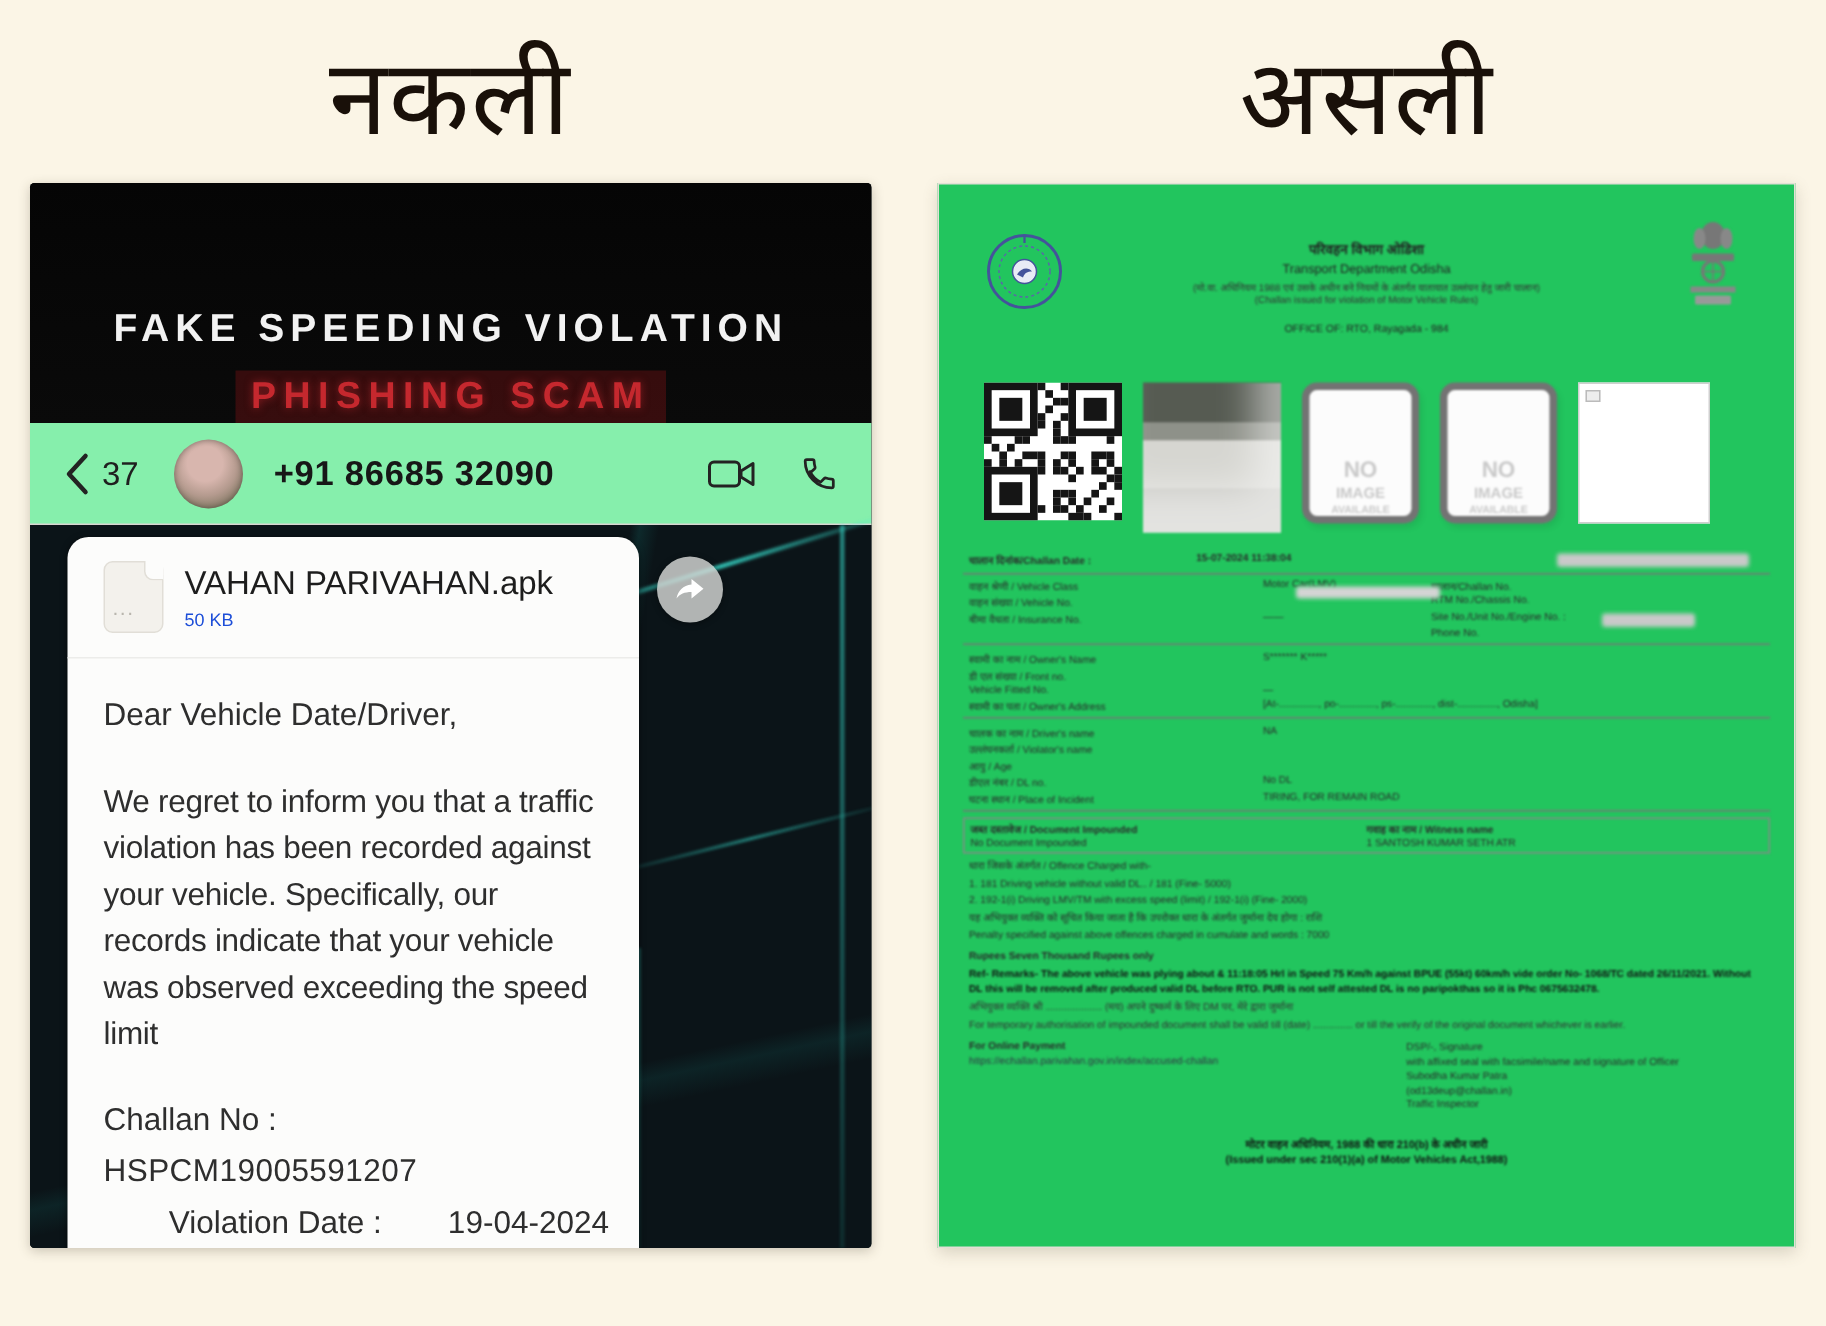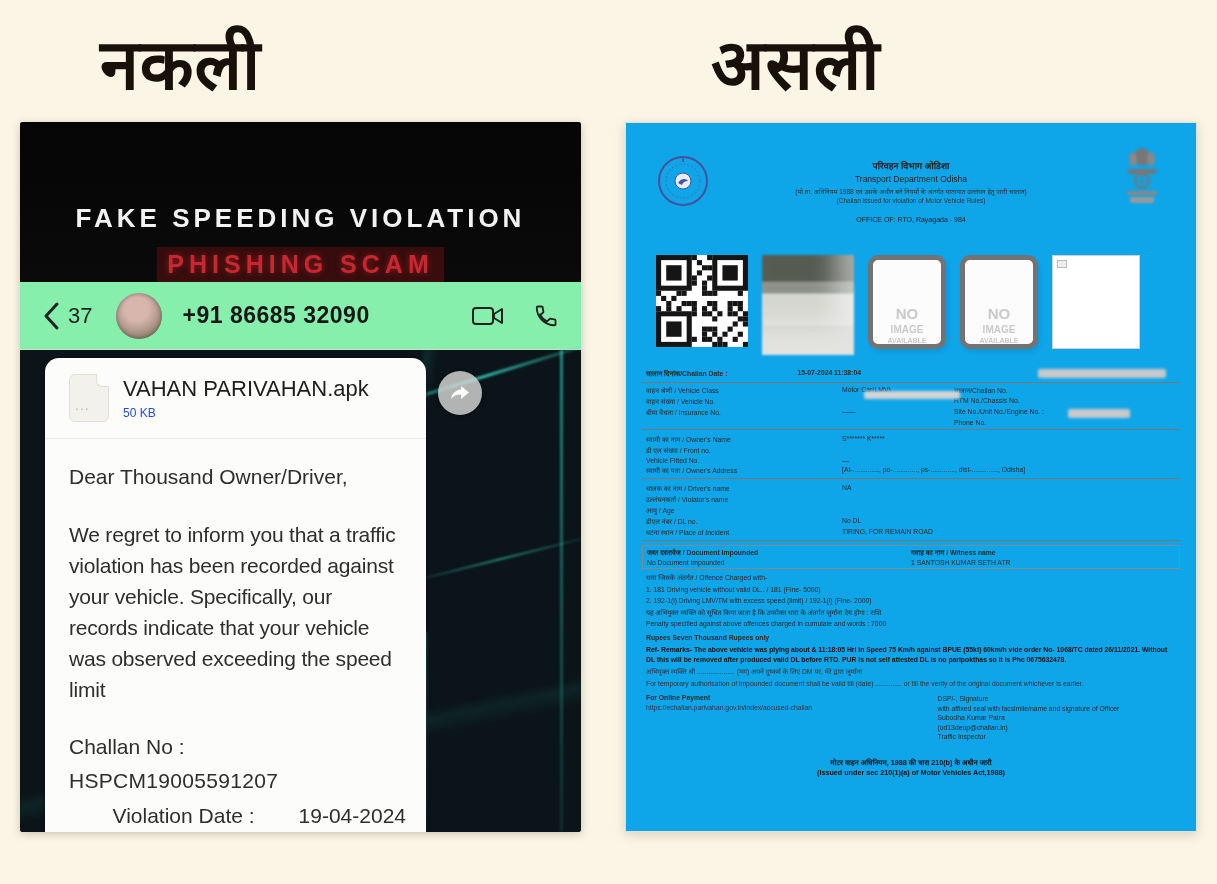--- a/index.html
+++ b/index.html
@@ -3,22 +3,22 @@
 <meta charset="utf-8">
 <style>
   * { margin:0; padding:0; box-sizing:border-box; }
   html,body { width:1217px; height:884px; }
   body {
     background:#fbf5e6;
     font-family:"Liberation Sans","DejaVu Sans",sans-serif;
     position:relative; overflow:hidden;
   }
   .title {
-    position:absolute; top:14px; width:400px; text-align:left;
-    font-size:70px; font-weight:700; color:#191009; letter-spacing:1px;
+    position:absolute; top:14px; width:400px; text-align:center;
+    font-size:70px; font-weight:400; color:#191009; letter-spacing:1px;
   }
   #title-left  { left:100px; }
   #title-right { left:711px; }
 
   
   .phone-panel {
     position:absolute; left:20px; top:122px; width:561px; height:710px;
     background:#0b1316; overflow:hidden; border-radius:3px;
     box-shadow:0 2px 8px rgba(60,50,30,.25);
   }
@@ -88,21 +88,21 @@
 
   .fwd-btn {
     position:absolute; left:418px; top:21px; width:44px; height:44px; border-radius:50%;
     background:rgba(214,216,213,.82); display:flex; align-items:center; justify-content:center;
     cursor:pointer; box-shadow:0 1px 4px rgba(0,0,0,.4);
   }
 
   
   .doc-panel {
     position:absolute; left:625px; top:122px; width:572px; height:710px;
-    background:#0ea5e9; border:1px solid #e3dfd6;
+    background:#22c55e; border:1px solid #e3dfd6;
     box-shadow:0 3px 10px rgba(90,80,60,.22);
     padding:14px 16px 0 16px; color:#333;
   }
   .doc-header { position:relative; height:108px; }
   .seal-left  { position:absolute; left:14px; top:16px; filter:blur(.5px); }
   .emblem-right { position:absolute; right:16px; top:8px; filter:blur(.8px); }
   .doc-head-center { text-align:center; padding-top:22px; filter:blur(.7px); }
   .dh1 { font-size:9px; font-weight:700; color:#222; }
   .dh2 { font-size:8.5px; font-weight:400; color:#222; margin-top:2px; }
   .dh3 { font-size:6.5px; color:#333; margin-top:3px; }
@@ -204,21 +204,21 @@
       <div class="attach">
         <div class="file-icon">
           <span class="dots">...</span>
         </div>
         <div>
           <div class="file-name">VAHAN PARIVAHAN.apk</div>
           <div class="file-size">50 KB</div>
         </div>
       </div>
       <div class="attach-divider"></div>
-      <div class="msg-greeting">Dear Thousand Owner/Driver,</div>
+      <div class="msg-greeting">Dear Vehicle Date/Driver,</div>
       <div class="msg-body">We regret to inform you that a traffic violation has been recorded against your vehicle. Specifically, our records indicate that your vehicle was observed exceeding the speed limit</div>
       <div class="msg-challan-label">Challan No :</div>
       <div class="msg-challan-no">HSPCM19005591207</div>
       <div class="msg-violation">
         <span>Violation Date :</span>
         <span>19-04-2024</span>
       </div>
     </div>
 
     <div class="fwd-btn">

